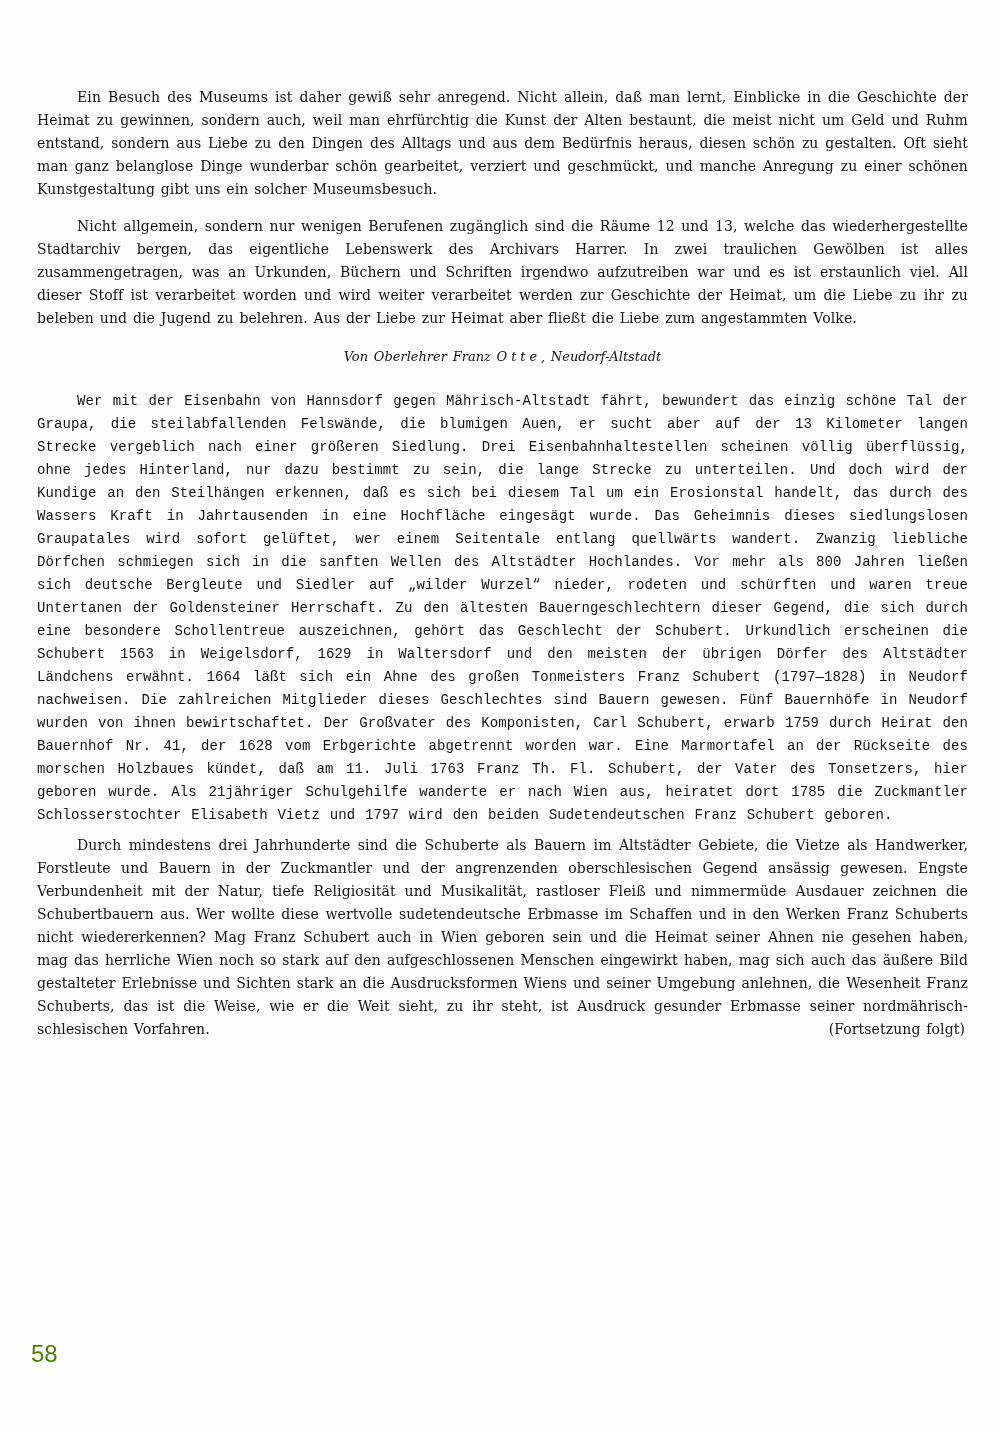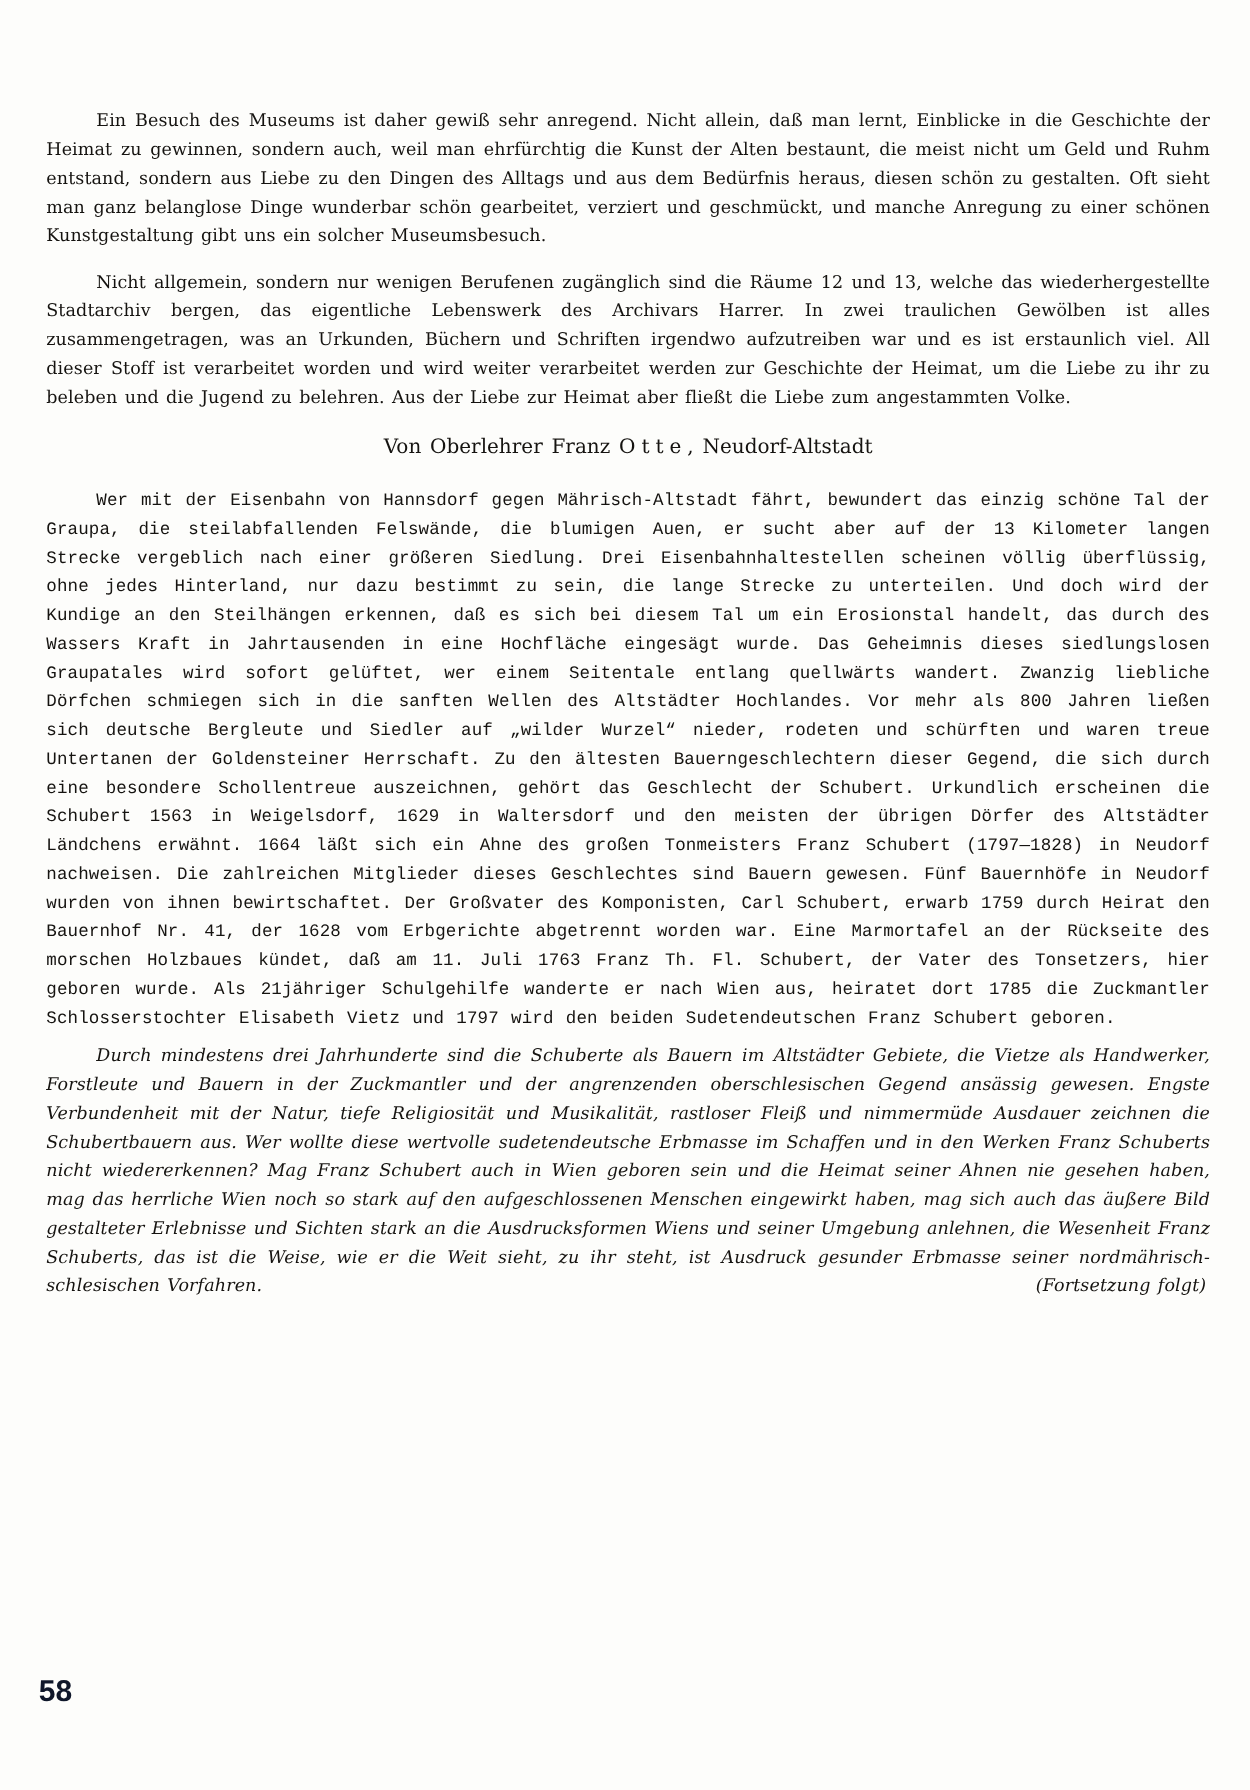--- a/index.html
+++ b/index.html
@@ -37,43 +37,44 @@
     text-align: center;
     font-size: 30px;
     line-height: 36px;
     font-weight: bold;
     letter-spacing: 0.5px;
     font-family: "DejaVu Serif", serif;
   }
   p.byline {
     margin: 15px 0 0 0;
     text-align: center;
-    font-size: 16px;
+    font-size: 13px;
     line-height: 24px;
     text-indent: 0;
     word-spacing: 0.12em;
+    font-style: italic;
   }
   .spaced-name { letter-spacing: 0.3em; }
   p.first-main-par { margin-top: 21px; font-family: Liberation Mono, monospace; }
-  p.last-par { position: relative; margin-bottom: 0; font-style: italic; }
+  p.last-par { position: relative; margin-bottom: 0; }
   .continuation {
     position: absolute;
     right: 3px;
     bottom: 0;
     text-indent: 0;
     white-space: nowrap;
   }
   .page-number {
     position: absolute;
     left: 31px;
     top: 1340px;
     font-family: "Liberation Sans", sans-serif;
-    font-weight: bold;
+    font-weight: normal;
     font-size: 24px;
-    color: #0f172a;
+    color: #4d7c0f;
   }
 </style>
 </head>
 <body>
 
 <div class="page">
   <div class="content">
 
     <section>
       <p class="body-par">Ein Besuch des Museums ist daher gewiß sehr anregend. Nicht allein, daß man lernt, Einblicke in die Geschichte der Heimat zu gewinnen, sondern auch, weil man ehrfürchtig die Kunst der Alten bestaunt, die meist nicht um Geld und Ruhm entstand, sondern aus Liebe zu den Dingen des Alltags und aus dem Bedürfnis heraus, diesen schön zu gestalten. Oft sieht man ganz belanglose Dinge wunderbar schön gearbeitet, verziert und geschmückt, und manche Anregung zu einer schönen Kunstgestaltung gibt uns ein solcher Museumsbesuch.</p>

